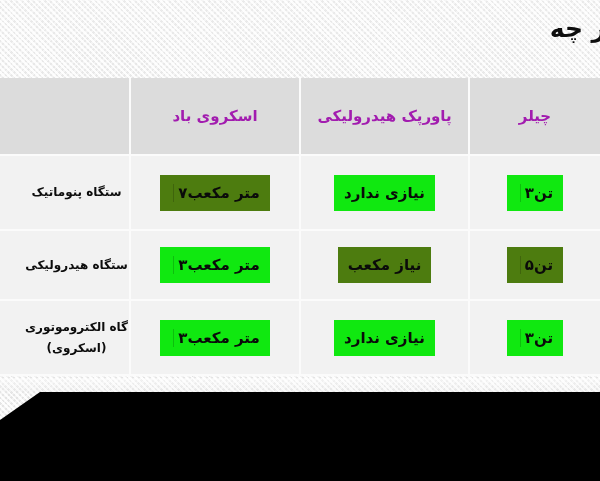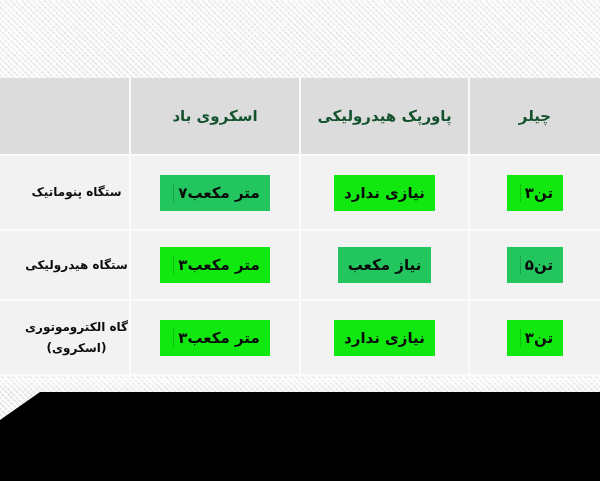--- a/index.html
+++ b/index.html
@@ -72,21 +72,21 @@
   .cmp-table col.c-pack  { width: 169px; }
   .cmp-table col.c-chill { width: 131px; }
 
   .cmp-table thead th {
     height: 77px;
     background: #dcdcdc;
     border-left: 2px solid #fbfbfb;
     border-bottom: 2px solid #fbfbfb;
     font-size: 15px;
     font-weight: bold;
-    color: #14532d;
+    color: #a21caf;
     text-align: center;
     vertical-align: middle;
     padding: 0 6px;
     box-sizing: border-box;
   }
   .cmp-table thead th:last-child { border-left: none; }
 
   .cmp-table tbody td {
     background: #f2f2f2;
     border-left: 2px solid #fbfbfb;
@@ -126,21 +126,21 @@
     color: #0a0a0a;
     line-height: 18px;
     padding: 9px 10px;
     min-width: 26px;
     box-sizing: border-box;
     direction: rtl;
     white-space: nowrap;
     position: relative;
   }
   .badge.green { background: #10e810; }
-  .badge.red   { background: #22c55e; }
+  .badge.red   { background: #4d7c0f; }
 
   .badge .val {
     display: inline-block;
     padding-left: 4px;
     border-left: 1px solid rgba(0,0,0,0.18);
     margin-left: 3px;
   }
   .badge .unit { display: inline-block; }
 
   
@@ -160,20 +160,23 @@
     width: 600px;
     height: 14px;
     background: linear-gradient(180deg, rgba(255,255,255,0.55), rgba(235,235,235,0.2));
   }
 </style>
 </head>
 <body>
 
 <div class="slide">
 
+  <div class="title-band">
+    <div class="slide-title">ر چه</div>
+  </div>
 
   <table class="cmp-table">
     <colgroup>
       <col class="c-chill">
       <col class="c-pack">
       <col class="c-air">
       <col class="c-label">
     </colgroup>
     <thead>
       <tr>

